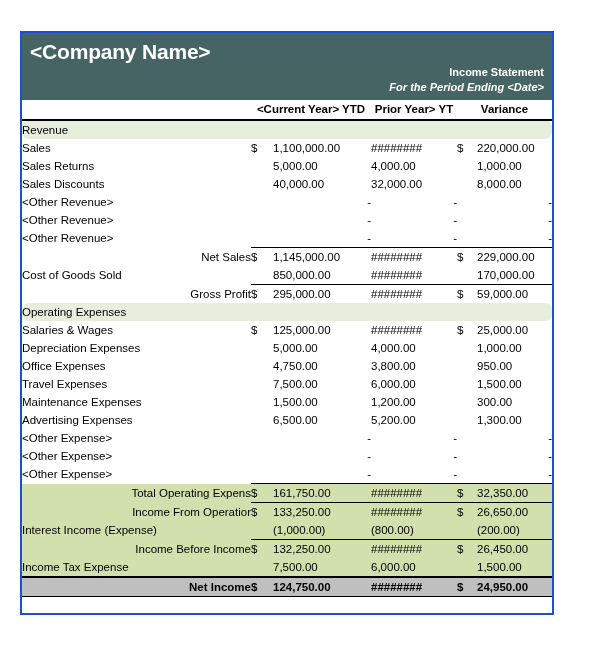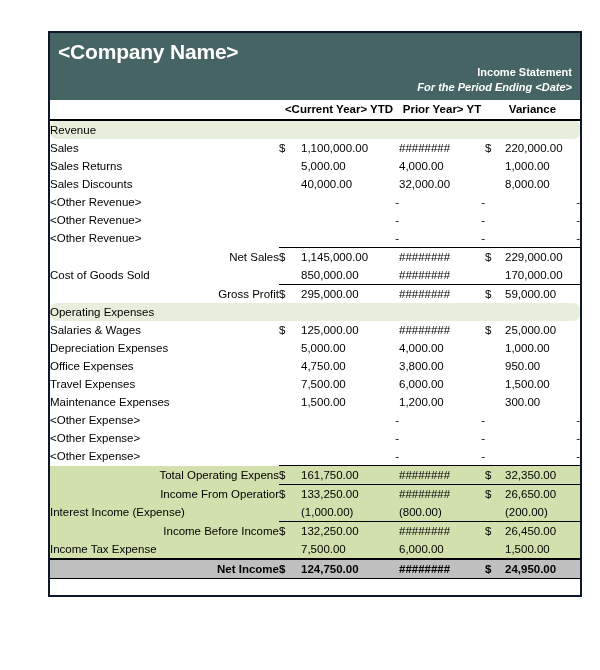--- a/index.html
+++ b/index.html
@@ -10,24 +10,24 @@
     height: 670px;
     overflow: hidden;
   }
   body {
     font-family: "Liberation Sans", sans-serif;
     color: #000000;
   }
 
   #sheet {
     position: absolute;
-    left: 48px;
+    left: 20px;
     top: 31px;
     width: 534px;
-    border: 2px solid #0f172a;
+    border: 2px solid #1d4ed8;
     box-sizing: border-box;
     background: #ffffff;
   }
 
   
   .banner {
     background: #456463;
     color: #ffffff;
     padding: 6px 8px 5px 8px;
     box-sizing: border-box;
@@ -247,20 +247,28 @@
         </tr>
         <tr>
           <td class="lbl-ind">Maintenance Expenses</td>
           <td class="cur-sym"></td>
           <td class="num">1,500.00</td>
           <td class="num">1,200.00</td>
           <td class="cur-sym"></td>
           <td class="num">300.00</td>
         </tr>
         <tr>
+          <td class="lbl-ind">Advertising Expenses</td>
+          <td class="cur-sym"></td>
+          <td class="num">6,500.00</td>
+          <td class="num">5,200.00</td>
+          <td class="cur-sym"></td>
+          <td class="num">1,300.00</td>
+        </tr>
+        <tr>
           <td class="lbl-ind">&lt;Other Expense&gt;</td>
           <td class="cur-sym"></td>
           <td class="num-dash">-</td>
           <td class="num-dash">-</td>
           <td class="cur-sym"></td>
           <td class="num-dash">-</td>
         </tr>
         <tr>
           <td class="lbl-ind">&lt;Other Expense&gt;</td>
           <td class="cur-sym"></td>

